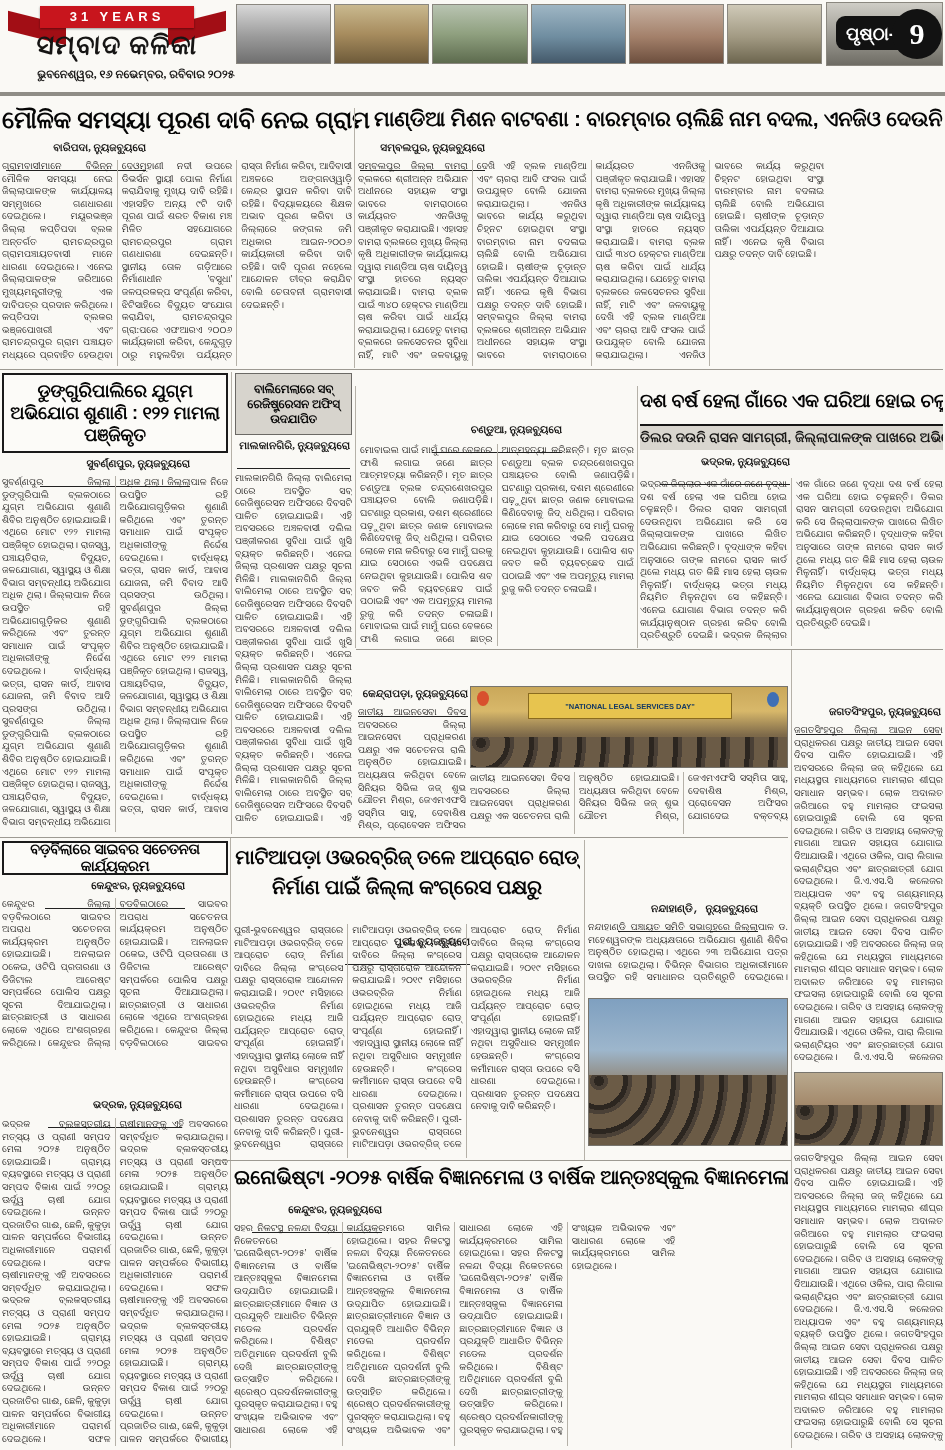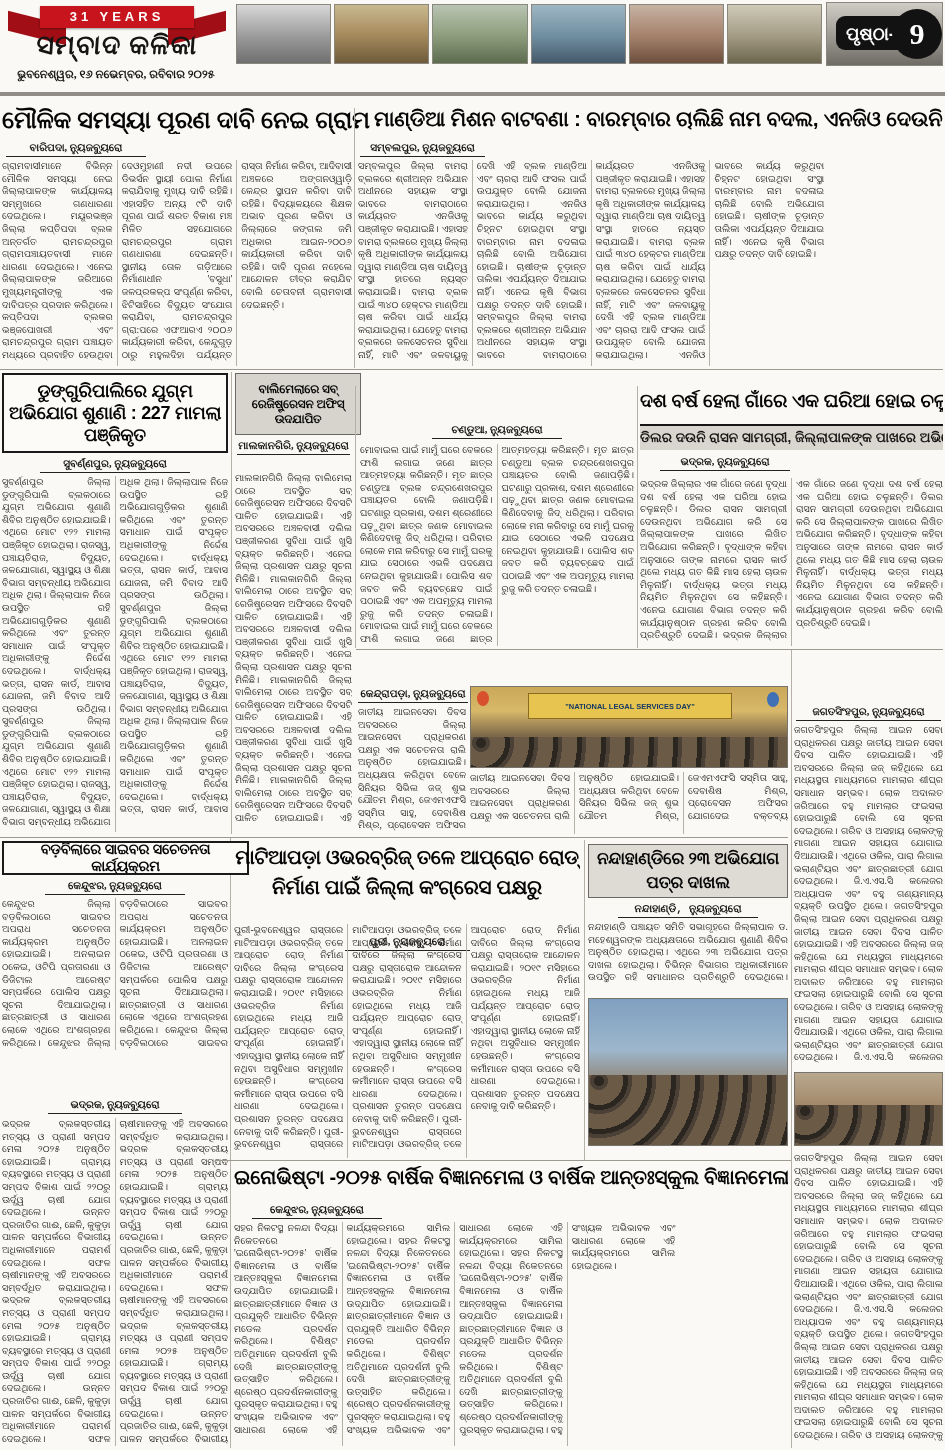--- a/index.html
+++ b/index.html
@@ -5,21 +5,21 @@
   html,body{margin:0;padding:0;}
   body{font-family:"Liberation Serif",serif;background:#e8e6e0;}
   #page{position:relative;width:945px;height:1450px;background:#faf9f5;overflow:hidden;margin:0 auto;color:#161514;}
   .abs{position:absolute;}
   
   .band{background:#c8151d;color:#fff;font-family:"Liberation Sans",sans-serif;font-weight:bold;
         text-align:center;letter-spacing:4px;font-size:13px;line-height:22px;height:22px;
         box-shadow:0 1px 2px rgba(0,0,0,.4);}
   .tail{background:#a20e15;height:20px;}
   .logo{font-weight:900;font-size:27px;text-align:center;letter-spacing:1px;transform:skewX(-4deg);}
-  .dateline{font-weight:bold;font-size:11.5px;text-align:center;}
+  .dateline{font-weight:bold;font-size:11.5px;text-align:center;padding-left:20px;}
   .photostrip{display:flex;gap:3px;}
   .photostrip .ph{flex:1;border:1px solid #8a877f;}
   .ph1{background:linear-gradient(180deg,#d8d8d8 0%,#9a9a9a 55%,#6f6f6f 100%);}
   .ph2{background:linear-gradient(180deg,#c9b98f 0%,#a78c5e 50%,#6e5b3a 100%);}
   .ph3{background:linear-gradient(180deg,#b9c4b2 0%,#8fa07f 50%,#5d6b4e 100%);}
   .ph4{background:linear-gradient(180deg,#9fb6c4 0%,#6f8da0 55%,#44596a 100%);}
   .ph5{background:linear-gradient(180deg,#c7b2a2 0%,#a3806a 55%,#6d4f3e 100%);}
   .ph6{background:linear-gradient(180deg,#cfcab8 0%,#a29a83 55%,#6d664f 100%);}
   .badgewrap{background:linear-gradient(180deg,#cfcdc6 0%,#96948c 60%,#6e6c64 100%);border:1px solid #8a877f;}
   .badge{position:absolute;background:#121212;border-radius:9px;color:#fff;}
@@ -27,21 +27,21 @@
   .badge .circ{position:absolute;right:-6px;top:-7px;width:50px;height:50px;border-radius:50%;background:#121212;
                display:flex;align-items:center;justify-content:center;font-size:30px;font-weight:900;color:#fff;}
   .toprule{border-top:4px solid #8f8d86;}
   
   .hl{font-weight:900;color:#050505;white-space:nowrap;overflow:hidden;font-family:"Liberation Sans",sans-serif;letter-spacing:-.3px;}
   .hlwrap{font-weight:900;color:#050505;overflow:hidden;text-align:center;font-family:"Liberation Sans",sans-serif;letter-spacing:-.3px;}
   .hbox{border:2px solid #1a1a1a;background:#fcfbf8;display:flex;align-items:center;justify-content:center;padding:2px 4px;box-sizing:border-box;}
   .gbox{border:1px solid #6b6965;background:#d7d4cd;display:flex;align-items:center;justify-content:center;padding:2px 4px;box-sizing:border-box;}
   .subbar{background:#d9d6cf;border-top:2px solid #161616;font-weight:900;text-align:center;
           font-family:"Liberation Sans",sans-serif;overflow:hidden;white-space:nowrap;}
-  .byline{font-weight:bold;font-size:10.5px;text-align:center;border-bottom:1.5px solid #222;padding-bottom:2px;overflow:hidden;}
+  .byline{font-weight:bold;font-size:10.5px;text-align:right;border-bottom:1.5px solid #222;padding-bottom:16px;overflow:hidden;}
   .body{font-size:9.5px;line-height:12.6px;text-align:justify;overflow:hidden;color:#242220;
         column-gap:9px;column-rule:1px solid #b5b1a8;column-fill:auto;}
   .c1{column-count:1}.c2{column-count:2}.c3{column-count:3}.c5{column-count:5}
   .vsep{width:1px;background:#b5b1a8;}
   .hsep{height:1px;background:#9d9a92;}
   
   .photo{border:1px solid #77746d;box-sizing:border-box;overflow:hidden;position:absolute;}
   .legalphoto{background:linear-gradient(180deg,#caa85a 0%,#d8b86a 30%,#7e6a4a 60%,#5a4a35 100%);}
   .legalbanner{position:absolute;left:18%;top:8%;width:64%;height:30%;background:#e7c44f;border:1px solid #8a6b1f;
                color:#153a63;font-family:"Liberation Sans",sans-serif;font-weight:900;font-size:7.5px;
@@ -86,28 +86,28 @@
 
   <div class="abs byline" style="left:6px;top:142px;width:140px;"><span>ବାରିପଦା, ନ୍ୟୁଜବ୍ୟୁରୋ</span></div>
   <div class="abs byline" style="left:360px;top:142px;width:125px;"><span>ସମ୍ବଲପୁର, ନ୍ୟୁଜବ୍ୟୁରୋ</span></div>
 
   <div class="abs body c3" style="left:2px;top:160px;width:350px;height:206px;"><span>ଗ୍ରାମବାସୀମାନେ ବିଭିନ୍ନ ମୌଳିକ ସମସ୍ୟା ନେଇ ଜିଲ୍ଲାପାଳଙ୍କ କାର୍ଯ୍ୟାଳୟ ସମ୍ମୁଖରେ ଗଣଧାରଣା ଦେଇଥିଲେ। ମୟୂରଭଞ୍ଜ ଜିଲ୍ଲା କପ୍ତିପଦା ବ୍ଲକ ଅନ୍ତର୍ଗତ ରାମଚନ୍ଦ୍ରପୁର ଗ୍ରାମପଞ୍ଚାୟତବାସୀ ମାନେ ଧାରଣା ଦେଇଥିଲେ। ଏନେଇ ଜିଲ୍ଲାପାଳଙ୍କ ଜରିଆରେ ମୁଖ୍ୟମନ୍ତ୍ରୀଙ୍କୁ ଏକ ଦାବିପତ୍ର ପ୍ରଦାନ କରିଥିଲେ। କପ୍ତିପଦା ବ୍ଲକର ଭଞ୍ଜପୋଖରୀ ଏବଂ ରାମଚନ୍ଦ୍ରପୁର ଗ୍ରାମ ପଞ୍ଚାୟତ ମଧ୍ୟରେ ପ୍ରବାହିତ ହେଉଥିବା ଦେଓମୁହାଣୀ ନଦୀ ଉପରେ ଡିଭର୍ସନ ସ୍ଥାୟୀ ପୋଲ ନିର୍ମାଣ କରାଯିବାକୁ ମୁଖ୍ୟ ଦାବି ରହିଛି। ଏହାସହିତ ଅନ୍ୟ ୯ଟି ଦାବି ପୂରଣ ପାଇଁ ଶରତ ବିକାଶ ମଞ୍ଚ ମିଳିତ ସହଯୋଗରେ ରାମଚନ୍ଦ୍ରପୁର ଗ୍ରାମ ଗଣଧାରଣା ଦେଇଛନ୍ତି। ସ୍ଥାନୀୟ ତୋଳ ଗଡ଼ିଆରେ ନିର୍ମାଣାଧୀନ 'ବସୁଧା' ଜଳପ୍ରକଳ୍ପ ସଂପୂର୍ଣ୍ଣ କରିବା, ଝିଟିସାହିରେ ବିଦ୍ୟୁତ ସଂଯୋଗ କରାଯିବା, ରାମଚନ୍ଦ୍ରପୁର ଗ୍ରା:ପରେ ଏଫଆରଏ ୨୦୦୬ କାର୍ଯ୍ୟକାରୀ କରିବା, କେନ୍ଦୁଗୁଡ଼ ଠାରୁ ମହୁଲଦିହା ପର୍ଯ୍ୟନ୍ତ ରାସ୍ତା ନିର୍ମାଣ କରିବା, ଆଦିବାସୀ ଅଞ୍ଚଳରେ ଅଙ୍ଗନଓ୍ୱାଡ଼ି କେନ୍ଦ୍ର ସ୍ଥାପନ କରିବା ଦାବି ରହିଛି। ବିଦ୍ୟାଳୟରେ ଶିକ୍ଷକ ଅଭାବ ପୂରଣ କରିବା ଓ ଜିଲ୍ଲାରେ ଜଙ୍ଗଲ ଜମି ଅଧିକାର ଆଇନ-୨୦୦୬ କାର୍ଯ୍ୟକାରୀ କରିବା ଦାବି ରହିଛି। ଦାବି ପୂରଣ ନହେଲେ ଆନ୍ଦୋଳନ ତୀବ୍ର କରାଯିବ ବୋଲି ଚେତାବନୀ ଗ୍ରାମବାସୀ ଦେଇଛନ୍ତି।</span></div>
   <div class="abs body c5" style="left:358px;top:160px;width:585px;height:206px;"><span>ସମ୍ବଲପୁର ଜିଲ୍ଲା ବାମରା ବ୍ଲକରେ ଶ୍ରୀଅନ୍ନ ଅଭିଯାନ ଅଧୀନରେ ସହାୟକ ସଂସ୍ଥା ଭାବରେ ବାମରାଠାରେ କାର୍ଯ୍ୟରତ ଏନଜିଓକୁ ପଞ୍ଜୀକୃତ କରାଯାଇଛି। ଏହାସହ ବାମରା ବ୍ଲକରେ ମୁଖ୍ୟ ଜିଲ୍ଲା କୃଷି ଅଧିକାରୀଙ୍କ କାର୍ଯ୍ୟାଳୟ ଦ୍ୱାରା ମାଣ୍ଡିଆ ଚାଷ ଦାୟିତ୍ୱ ସଂସ୍ଥା ହାତରେ ନ୍ୟସ୍ତ କରାଯାଇଛି। ବାମରା ବ୍ଲକ ପାଇଁ ୩୪୦ ହେକ୍ଟର ମାଣ୍ଡିଆ ଚାଷ କରିବା ପାଇଁ ଧାର୍ଯ୍ୟ କରାଯାଇଥିଲା। ଯେହେତୁ ବାମରା ବ୍ଲକରେ ଜଳସେଚନର ସୁବିଧା ନାହିଁ, ମାଟି ଏବଂ ଜଳବାୟୁକୁ ଦେଖି ଏହି ବ୍ଲକ ମାଣ୍ଡିଆ ଏବଂ ଚାରରା ଆଦି ଫସଲ ପାଇଁ ଉପଯୁକ୍ତ ବୋଲି ଯୋଜନା କରାଯାଇଥିଲା। ଏନଜିଓ ଭାବରେ କାର୍ଯ୍ୟ କରୁଥିବା ଚିହ୍ନଟ ହୋଇଥିବା ସଂସ୍ଥା ବାରମ୍ବାର ନାମ ବଦଳାଇ ଚାଲିଛି ବୋଲି ଅଭିଯୋଗ ହୋଇଛି। ଚାଷୀଙ୍କ ଚୂଡ଼ାନ୍ତ ତାଲିକା ଏପର୍ଯ୍ୟନ୍ତ ଦିଆଯାଇ ନାହିଁ। ଏନେଇ କୃଷି ବିଭାଗ ପକ୍ଷରୁ ତଦନ୍ତ ଦାବି ହୋଇଛି। ସମ୍ବଲପୁର ଜିଲ୍ଲା ବାମରା ବ୍ଲକରେ ଶ୍ରୀଅନ୍ନ ଅଭିଯାନ ଅଧୀନରେ ସହାୟକ ସଂସ୍ଥା ଭାବରେ ବାମରାଠାରେ କାର୍ଯ୍ୟରତ ଏନଜିଓକୁ ପଞ୍ଜୀକୃତ କରାଯାଇଛି। ଏହାସହ ବାମରା ବ୍ଲକରେ ମୁଖ୍ୟ ଜିଲ୍ଲା କୃଷି ଅଧିକାରୀଙ୍କ କାର୍ଯ୍ୟାଳୟ ଦ୍ୱାରା ମାଣ୍ଡିଆ ଚାଷ ଦାୟିତ୍ୱ ସଂସ୍ଥା ହାତରେ ନ୍ୟସ୍ତ କରାଯାଇଛି। ବାମରା ବ୍ଲକ ପାଇଁ ୩୪୦ ହେକ୍ଟର ମାଣ୍ଡିଆ ଚାଷ କରିବା ପାଇଁ ଧାର୍ଯ୍ୟ କରାଯାଇଥିଲା। ଯେହେତୁ ବାମରା ବ୍ଲକରେ ଜଳସେଚନର ସୁବିଧା ନାହିଁ, ମାଟି ଏବଂ ଜଳବାୟୁକୁ ଦେଖି ଏହି ବ୍ଲକ ମାଣ୍ଡିଆ ଏବଂ ଚାରରା ଆଦି ଫସଲ ପାଇଁ ଉପଯୁକ୍ତ ବୋଲି ଯୋଜନା କରାଯାଇଥିଲା। ଏନଜିଓ ଭାବରେ କାର୍ଯ୍ୟ କରୁଥିବା ଚିହ୍ନଟ ହୋଇଥିବା ସଂସ୍ଥା ବାରମ୍ବାର ନାମ ବଦଳାଇ ଚାଲିଛି ବୋଲି ଅଭିଯୋଗ ହୋଇଛି। ଚାଷୀଙ୍କ ଚୂଡ଼ାନ୍ତ ତାଲିକା ଏପର୍ଯ୍ୟନ୍ତ ଦିଆଯାଇ ନାହିଁ। ଏନେଇ କୃଷି ବିଭାଗ ପକ୍ଷରୁ ତଦନ୍ତ ଦାବି ହୋଇଛି।</span></div>
   <div class="abs vsep" style="left:354px;top:108px;height:260px;"></div>
   <div class="abs hsep" style="left:0;top:369px;width:943px;"></div>
 
   <div class="abs hbox hlwrap" style="left:2px;top:373px;width:226px;height:80px;font-size:18px;line-height:22px;">
-      <span>ଡୁଙ୍ଗୁରିପାଲିରେ ଯୁଗ୍ମ ଅଭିଯୋଗ ଶୁଣାଣି : 227 ମାମଲା ପଞ୍ଜିକୃତ</span>
+      <span>ଡୁଙ୍ଗୁରିପାଲିରେ ଯୁଗ୍ମ ଅଭିଯୋଗ ଶୁଣାଣି : ୧୨୨ ମାମଲା ପଞ୍ଜିକୃତ</span>
     </div>
   <div class="abs byline" style="left:40px;top:458px;width:150px;"><span>ସୁବର୍ଣ୍ଣପୁର, ନ୍ୟୁଜବ୍ୟୁରୋ</span></div>
   <div class="abs body c2" style="left:2px;top:476px;width:226px;height:356px;"><span>ସୁବର୍ଣ୍ଣପୁର ଜିଲ୍ଲା ଡୁଙ୍ଗୁରିପାଲି ବ୍ଲକଠାରେ ଯୁଗ୍ମ ଅଭିଯୋଗ ଶୁଣାଣି ଶିବିର ଅନୁଷ୍ଠିତ ହୋଇଯାଇଛି। ଏଥିରେ ମୋଟ ୧୨୨ ମାମଲା ପଞ୍ଜିକୃତ ହୋଇଥିଲା। ରାଜସ୍ୱ, ପଞ୍ଚାୟତିରାଜ, ବିଦ୍ୟୁତ, ଜଳଯୋଗାଣ, ସ୍ୱାସ୍ଥ୍ୟ ଓ ଶିକ୍ଷା ବିଭାଗ ସମ୍ବନ୍ଧୀୟ ଅଭିଯୋଗ ଅଧିକ ଥିଲା। ଜିଲ୍ଲାପାଳ ନିଜେ ଉପସ୍ଥିତ ରହି ଅଭିଯୋଗଗୁଡ଼ିକର ଶୁଣାଣି କରିଥିଲେ ଏବଂ ତୁରନ୍ତ ସମାଧାନ ପାଇଁ ସଂପୃକ୍ତ ଅଧିକାରୀଙ୍କୁ ନିର୍ଦ୍ଦେଶ ଦେଇଥିଲେ। ବାର୍ଦ୍ଧକ୍ୟ ଭତ୍ତା, ରାସନ କାର୍ଡ, ଆବାସ ଯୋଜନା, ଜମି ବିବାଦ ଆଦି ପ୍ରସଙ୍ଗ ଉଠିଥିଲା। ସୁବର୍ଣ୍ଣପୁର ଜିଲ୍ଲା ଡୁଙ୍ଗୁରିପାଲି ବ୍ଲକଠାରେ ଯୁଗ୍ମ ଅଭିଯୋଗ ଶୁଣାଣି ଶିବିର ଅନୁଷ୍ଠିତ ହୋଇଯାଇଛି। ଏଥିରେ ମୋଟ ୧୨୨ ମାମଲା ପଞ୍ଜିକୃତ ହୋଇଥିଲା। ରାଜସ୍ୱ, ପଞ୍ଚାୟତିରାଜ, ବିଦ୍ୟୁତ, ଜଳଯୋଗାଣ, ସ୍ୱାସ୍ଥ୍ୟ ଓ ଶିକ୍ଷା ବିଭାଗ ସମ୍ବନ୍ଧୀୟ ଅଭିଯୋଗ ଅଧିକ ଥିଲା। ଜିଲ୍ଲାପାଳ ନିଜେ ଉପସ୍ଥିତ ରହି ଅଭିଯୋଗଗୁଡ଼ିକର ଶୁଣାଣି କରିଥିଲେ ଏବଂ ତୁରନ୍ତ ସମାଧାନ ପାଇଁ ସଂପୃକ୍ତ ଅଧିକାରୀଙ୍କୁ ନିର୍ଦ୍ଦେଶ ଦେଇଥିଲେ। ବାର୍ଦ୍ଧକ୍ୟ ଭତ୍ତା, ରାସନ କାର୍ଡ, ଆବାସ ଯୋଜନା, ଜମି ବିବାଦ ଆଦି ପ୍ରସଙ୍ଗ ଉଠିଥିଲା। ସୁବର୍ଣ୍ଣପୁର ଜିଲ୍ଲା ଡୁଙ୍ଗୁରିପାଲି ବ୍ଲକଠାରେ ଯୁଗ୍ମ ଅଭିଯୋଗ ଶୁଣାଣି ଶିବିର ଅନୁଷ୍ଠିତ ହୋଇଯାଇଛି। ଏଥିରେ ମୋଟ ୧୨୨ ମାମଲା ପଞ୍ଜିକୃତ ହୋଇଥିଲା। ରାଜସ୍ୱ, ପଞ୍ଚାୟତିରାଜ, ବିଦ୍ୟୁତ, ଜଳଯୋଗାଣ, ସ୍ୱାସ୍ଥ୍ୟ ଓ ଶିକ୍ଷା ବିଭାଗ ସମ୍ବନ୍ଧୀୟ ଅଭିଯୋଗ ଅଧିକ ଥିଲା। ଜିଲ୍ଲାପାଳ ନିଜେ ଉପସ୍ଥିତ ରହି ଅଭିଯୋଗଗୁଡ଼ିକର ଶୁଣାଣି କରିଥିଲେ ଏବଂ ତୁରନ୍ତ ସମାଧାନ ପାଇଁ ସଂପୃକ୍ତ ଅଧିକାରୀଙ୍କୁ ନିର୍ଦ୍ଦେଶ ଦେଇଥିଲେ। ବାର୍ଦ୍ଧକ୍ୟ ଭତ୍ତା, ରାସନ କାର୍ଡ, ଆବାସ ଯୋଜନା, ଜମି ବିବାଦ ଆଦି ପ୍ରସଙ୍ଗ ଉଠିଥିଲା।</span></div>
 
   <div class="abs vsep" style="left:231px;top:372px;height:462px;"></div>
 
-  <div class="abs gbox hlwrap" style="left:235px;top:373px;width:126px;height:62px;font-size:12px;line-height:15px;">
+  <div class="abs gbox hlwrap" style="left:235px;top:373px;width:117px;height:62px;font-size:12px;line-height:15px;">
       <span>ବାଲିମେଲାରେ ସବ୍ ରେଜିଷ୍ଟ୍ରେସନ ଅଫିସ୍ ଉଦଯାପିତ</span>
     </div>
   <div class="abs byline" style="left:237px;top:440px;width:113px;"><span>ମାଲକାନଗିରି, ନ୍ୟୁଜବ୍ୟୁରୋ</span></div>
   <div class="abs body c1" style="left:235px;top:472px;width:117px;height:360px;"><span>ମାଲକାନଗିରି ଜିଲ୍ଲା ବାଲିମେଲା ଠାରେ ଅବସ୍ଥିତ ସବ୍ ରେଜିଷ୍ଟ୍ରେସନ ଅଫିସରେ ଦିବସଟି ପାଳିତ ହୋଇଯାଇଛି। ଏହି ଅବସରରେ ଅଞ୍ଚଳବାସୀ ଦଲିଲ ପଞ୍ଜୀକରଣ ସୁବିଧା ପାଇଁ ଖୁସି ବ୍ୟକ୍ତ କରିଛନ୍ତି। ଏନେଇ ଜିଲ୍ଲା ପ୍ରଶାସନ ପକ୍ଷରୁ ସୂଚନା ମିଳିଛି। ମାଲକାନଗିରି ଜିଲ୍ଲା ବାଲିମେଲା ଠାରେ ଅବସ୍ଥିତ ସବ୍ ରେଜିଷ୍ଟ୍ରେସନ ଅଫିସରେ ଦିବସଟି ପାଳିତ ହୋଇଯାଇଛି। ଏହି ଅବସରରେ ଅଞ୍ଚଳବାସୀ ଦଲିଲ ପଞ୍ଜୀକରଣ ସୁବିଧା ପାଇଁ ଖୁସି ବ୍ୟକ୍ତ କରିଛନ୍ତି। ଏନେଇ ଜିଲ୍ଲା ପ୍ରଶାସନ ପକ୍ଷରୁ ସୂଚନା ମିଳିଛି। ମାଲକାନଗିରି ଜିଲ୍ଲା ବାଲିମେଲା ଠାରେ ଅବସ୍ଥିତ ସବ୍ ରେଜିଷ୍ଟ୍ରେସନ ଅଫିସରେ ଦିବସଟି ପାଳିତ ହୋଇଯାଇଛି। ଏହି ଅବସରରେ ଅଞ୍ଚଳବାସୀ ଦଲିଲ ପଞ୍ଜୀକରଣ ସୁବିଧା ପାଇଁ ଖୁସି ବ୍ୟକ୍ତ କରିଛନ୍ତି। ଏନେଇ ଜିଲ୍ଲା ପ୍ରଶାସନ ପକ୍ଷରୁ ସୂଚନା ମିଳିଛି। ମାଲକାନଗିରି ଜିଲ୍ଲା ବାଲିମେଲା ଠାରେ ଅବସ୍ଥିତ ସବ୍ ରେଜିଷ୍ଟ୍ରେସନ ଅଫିସରେ ଦିବସଟି ପାଳିତ ହୋଇଯାଇଛି। ଏହି ଅବସରରେ ଅଞ୍ଚଳବାସୀ ଦଲିଲ ପଞ୍ଜୀକରଣ ସୁବିଧା ପାଇଁ ଖୁସି ବ୍ୟକ୍ତ କରିଛନ୍ତି। ଏନେଇ ଜିଲ୍ଲା ପ୍ରଶାସନ ପକ୍ଷରୁ ସୂଚନା ମିଳିଛି।</span></div>
 
   <div class="abs vsep" style="left:355px;top:386px;height:262px;"></div>
 
   <div class="abs byline" style="left:432px;top:424px;width:130px;"><span>ଚଣ୍ଡୁଆ, ନ୍ୟୁଜବ୍ୟୁରୋ</span></div>
   <div class="abs body c2" style="left:360px;top:444px;width:274px;height:202px;"><span>ମୋବାଇଲ ପାଇଁ ମାମୁଁ ଘରେ ବେକରେ ଫାଶି ଲଗାଇ ଜଣେ ଛାତ୍ର ଆତ୍ମହତ୍ୟା କରିଛନ୍ତି। ମୃତ ଛାତ୍ର ଚଣ୍ଡୁଆ ବ୍ଲକ ଚନ୍ଦ୍ରଶେଖରପୁର ପଞ୍ଚାୟତର ବୋଲି ଜଣାପଡ଼ିଛି। ଘଟଣାରୁ ପ୍ରକାଶ, ଦଶମ ଶ୍ରେଣୀରେ ପଢ଼ୁଥିବା ଛାତ୍ର ଜଣକ ମୋବାଇଲ କିଣିଦେବାକୁ ଜିଦ୍ ଧରିଥିଲା। ପରିବାର ଲୋକେ ମନା କରିବାରୁ ସେ ମାମୁଁ ଘରକୁ ଯାଇ ସେଠାରେ ଏଭଳି ପଦକ୍ଷେପ ନେଇଥିବା କୁହାଯାଉଛି। ପୋଲିସ ଶବ ଜବତ କରି ବ୍ୟବଚ୍ଛେଦ ପାଇଁ ପଠାଇଛି ଏବଂ ଏକ ଅପମୃତ୍ୟୁ ମାମଲା ରୁଜୁ କରି ତଦନ୍ତ ଚଳାଇଛି। ମୋବାଇଲ ପାଇଁ ମାମୁଁ ଘରେ ବେକରେ ଫାଶି ଲଗାଇ ଜଣେ ଛାତ୍ର ଆତ୍ମହତ୍ୟା କରିଛନ୍ତି। ମୃତ ଛାତ୍ର ଚଣ୍ଡୁଆ ବ୍ଲକ ଚନ୍ଦ୍ରଶେଖରପୁର ପଞ୍ଚାୟତର ବୋଲି ଜଣାପଡ଼ିଛି। ଘଟଣାରୁ ପ୍ରକାଶ, ଦଶମ ଶ୍ରେଣୀରେ ପଢ଼ୁଥିବା ଛାତ୍ର ଜଣକ ମୋବାଇଲ କିଣିଦେବାକୁ ଜିଦ୍ ଧରିଥିଲା। ପରିବାର ଲୋକେ ମନା କରିବାରୁ ସେ ମାମୁଁ ଘରକୁ ଯାଇ ସେଠାରେ ଏଭଳି ପଦକ୍ଷେପ ନେଇଥିବା କୁହାଯାଉଛି। ପୋଲିସ ଶବ ଜବତ କରି ବ୍ୟବଚ୍ଛେଦ ପାଇଁ ପଠାଇଛି ଏବଂ ଏକ ଅପମୃତ୍ୟୁ ମାମଲା ରୁଜୁ କରି ତଦନ୍ତ ଚଳାଇଛି।</span></div>
 
@@ -137,38 +137,35 @@
   <div class="abs byline" style="left:796px;top:706px;width:145px;"><span>ଜଗତସିଂହପୁର, ନ୍ୟୁଜବ୍ୟୁରୋ</span></div>
   <div class="abs body c1" style="left:794px;top:724px;width:149px;height:344px;"><span>ଜଗତସିଂହପୁର ଜିଲ୍ଲା ଆଇନ ସେବା ପ୍ରାଧିକରଣ ପକ୍ଷରୁ ଜାତୀୟ ଆଇନ ସେବା ଦିବସ ପାଳିତ ହୋଇଯାଇଛି। ଏହି ଅବସରରେ ଜିଲ୍ଲା ଜଜ୍ କହିଥିଲେ ଯେ ମଧ୍ୟସ୍ଥତା ମାଧ୍ୟମରେ ମାମଲାର ଶୀଘ୍ର ସମାଧାନ ସମ୍ଭବ। ଲୋକ ଅଦାଲତ ଜରିଆରେ ବହୁ ମାମଲାର ଫଇସଲା ହୋଇପାରୁଛି ବୋଲି ସେ ସୂଚନା ଦେଇଥିଲେ। ଗରିବ ଓ ଅସହାୟ ଲୋକଙ୍କୁ ମାଗଣା ଆଇନ ସହାୟତା ଯୋଗାଇ ଦିଆଯାଉଛି। ଏଥିରେ ଓକିଲ, ପାରା ଲିଗାଲ ଭଲାଣ୍ଟିୟର ଏବଂ ଛାତ୍ରଛାତ୍ରୀ ଯୋଗ ଦେଇଥିଲେ। ଜି.ଏ.ଏସ.ସି କଲେଜର ଅଧ୍ୟାପକ ଏବଂ ବହୁ ଗଣ୍ୟମାନ୍ୟ ବ୍ୟକ୍ତି ଉପସ୍ଥିତ ଥିଲେ। ଜଗତସିଂହପୁର ଜିଲ୍ଲା ଆଇନ ସେବା ପ୍ରାଧିକରଣ ପକ୍ଷରୁ ଜାତୀୟ ଆଇନ ସେବା ଦିବସ ପାଳିତ ହୋଇଯାଇଛି। ଏହି ଅବସରରେ ଜିଲ୍ଲା ଜଜ୍ କହିଥିଲେ ଯେ ମଧ୍ୟସ୍ଥତା ମାଧ୍ୟମରେ ମାମଲାର ଶୀଘ୍ର ସମାଧାନ ସମ୍ଭବ। ଲୋକ ଅଦାଲତ ଜରିଆରେ ବହୁ ମାମଲାର ଫଇସଲା ହୋଇପାରୁଛି ବୋଲି ସେ ସୂଚନା ଦେଇଥିଲେ। ଗରିବ ଓ ଅସହାୟ ଲୋକଙ୍କୁ ମାଗଣା ଆଇନ ସହାୟତା ଯୋଗାଇ ଦିଆଯାଉଛି। ଏଥିରେ ଓକିଲ, ପାରା ଲିଗାଲ ଭଲାଣ୍ଟିୟର ଏବଂ ଛାତ୍ରଛାତ୍ରୀ ଯୋଗ ଦେଇଥିଲେ। ଜି.ଏ.ଏସ.ସି କଲେଜର ଅଧ୍ୟାପକ ଏବଂ ବହୁ ଗଣ୍ୟମାନ୍ୟ ବ୍ୟକ୍ତି ଉପସ୍ଥିତ ଥିଲେ। ଜଗତସିଂହପୁର ଜିଲ୍ଲା ଆଇନ ସେବା ପ୍ରାଧିକରଣ ପକ୍ଷରୁ ଜାତୀୟ ଆଇନ ସେବା ଦିବସ ପାଳିତ ହୋଇଯାଇଛି। ଏହି ଅବସରରେ ଜିଲ୍ଲା ଜଜ୍ କହିଥିଲେ ଯେ ମଧ୍ୟସ୍ଥତା ମାଧ୍ୟମରେ ମାମଲାର ଶୀଘ୍ର ସମାଧାନ ସମ୍ଭବ। ଲୋକ ଅଦାଲତ ଜରିଆରେ ବହୁ ମାମଲାର ଫଇସଲା ହୋଇପାରୁଛି ବୋଲି ସେ ସୂଚନା ଦେଇଥିଲେ। ଗରିବ ଓ ଅସହାୟ ଲୋକଙ୍କୁ ମାଗଣା ଆଇନ ସହାୟତା ଯୋଗାଇ ଦିଆଯାଉଛି। ଏଥିରେ ଓକିଲ, ପାରା ଲିଗାଲ ଭଲାଣ୍ଟିୟର ଏବଂ ଛାତ୍ରଛାତ୍ରୀ ଯୋଗ ଦେଇଥିଲେ। ଜି.ଏ.ଏସ.ସି କଲେଜର ଅଧ୍ୟାପକ ଏବଂ ବହୁ ଗଣ୍ୟମାନ୍ୟ ବ୍ୟକ୍ତି ଉପସ୍ଥିତ ଥିଲେ।</span></div>
   <div class="photo wdphoto" style="left:794px;top:1072px;width:149px;height:74px;">
     <div class="crowd" style="height:55%;"></div>
   </div>
   <div class="abs body c1" style="left:794px;top:1152px;width:149px;height:294px;"><span>ଜଗତସିଂହପୁର ଜିଲ୍ଲା ଆଇନ ସେବା ପ୍ରାଧିକରଣ ପକ୍ଷରୁ ଜାତୀୟ ଆଇନ ସେବା ଦିବସ ପାଳିତ ହୋଇଯାଇଛି। ଏହି ଅବସରରେ ଜିଲ୍ଲା ଜଜ୍ କହିଥିଲେ ଯେ ମଧ୍ୟସ୍ଥତା ମାଧ୍ୟମରେ ମାମଲାର ଶୀଘ୍ର ସମାଧାନ ସମ୍ଭବ। ଲୋକ ଅଦାଲତ ଜରିଆରେ ବହୁ ମାମଲାର ଫଇସଲା ହୋଇପାରୁଛି ବୋଲି ସେ ସୂଚନା ଦେଇଥିଲେ। ଗରିବ ଓ ଅସହାୟ ଲୋକଙ୍କୁ ମାଗଣା ଆଇନ ସହାୟତା ଯୋଗାଇ ଦିଆଯାଉଛି। ଏଥିରେ ଓକିଲ, ପାରା ଲିଗାଲ ଭଲାଣ୍ଟିୟର ଏବଂ ଛାତ୍ରଛାତ୍ରୀ ଯୋଗ ଦେଇଥିଲେ। ଜି.ଏ.ଏସ.ସି କଲେଜର ଅଧ୍ୟାପକ ଏବଂ ବହୁ ଗଣ୍ୟମାନ୍ୟ ବ୍ୟକ୍ତି ଉପସ୍ଥିତ ଥିଲେ। ଜଗତସିଂହପୁର ଜିଲ୍ଲା ଆଇନ ସେବା ପ୍ରାଧିକରଣ ପକ୍ଷରୁ ଜାତୀୟ ଆଇନ ସେବା ଦିବସ ପାଳିତ ହୋଇଯାଇଛି। ଏହି ଅବସରରେ ଜିଲ୍ଲା ଜଜ୍ କହିଥିଲେ ଯେ ମଧ୍ୟସ୍ଥତା ମାଧ୍ୟମରେ ମାମଲାର ଶୀଘ୍ର ସମାଧାନ ସମ୍ଭବ। ଲୋକ ଅଦାଲତ ଜରିଆରେ ବହୁ ମାମଲାର ଫଇସଲା ହୋଇପାରୁଛି ବୋଲି ସେ ସୂଚନା ଦେଇଥିଲେ। ଗରିବ ଓ ଅସହାୟ ଲୋକଙ୍କୁ ମାଗଣା ଆଇନ ସହାୟତା ଯୋଗାଇ ଦିଆଯାଉଛି। ଏଥିରେ ଓକିଲ, ପାରା ଲିଗାଲ ଭଲାଣ୍ଟିୟର ଏବଂ ଛାତ୍ରଛାତ୍ରୀ ଯୋଗ ଦେଇଥିଲେ। ଜି.ଏ.ଏସ.ସି କଲେଜର ଅଧ୍ୟାପକ ଏବଂ ବହୁ ଗଣ୍ୟମାନ୍ୟ ବ୍ୟକ୍ତି ଉପସ୍ଥିତ ଥିଲେ। ଜଗତସିଂହପୁର ଜିଲ୍ଲା ଆଇନ ସେବା ପ୍ରାଧିକରଣ ପକ୍ଷରୁ ଜାତୀୟ ଆଇନ ସେବା ଦିବସ ପାଳିତ ହୋଇଯାଇଛି। ଏହି ଅବସରରେ ଜିଲ୍ଲା ଜଜ୍ କହିଥିଲେ ଯେ ମଧ୍ୟସ୍ଥତା ମାଧ୍ୟମରେ ମାମଲାର ଶୀଘ୍ର ସମାଧାନ ସମ୍ଭବ। ଲୋକ ଅଦାଲତ ଜରିଆରେ ବହୁ ମାମଲାର ଫଇସଲା ହୋଇପାରୁଛି ବୋଲି ସେ ସୂଚନା ଦେଇଥିଲେ। ଗରିବ ଓ ଅସହାୟ ଲୋକଙ୍କୁ ମାଗଣା ଆଇନ ସହାୟତା ଯୋଗାଇ ଦିଆଯାଉଛି। ଏଥିରେ ଓକିଲ, ପାରା ଲିଗାଲ ଭଲାଣ୍ଟିୟର ଏବଂ ଛାତ୍ରଛାତ୍ରୀ ଯୋଗ ଦେଇଥିଲେ। ଜି.ଏ.ଏସ.ସି କଲେଜର ଅଧ୍ୟାପକ ଏବଂ ବହୁ ଗଣ୍ୟମାନ୍ୟ ବ୍ୟକ୍ତି ଉପସ୍ଥିତ ଥିଲେ।</span></div>
 
   <div class="abs hsep" style="left:0;top:837px;width:788px;"></div>
   <div class="abs vsep" style="left:230px;top:838px;height:610px;"></div>
 
-  <div class="abs hbox hlwrap" style="left:2px;top:841px;width:247px;height:34px;font-size:14.5px;">
+  <div class="abs hbox hlwrap" style="left:2px;top:841px;width:226px;height:34px;font-size:14.5px;">
       <span>ବଡ଼ବିଲାରେ ସାଇବର ସଚେତନତା କାର୍ଯ୍ୟକ୍ରମ</span>
     </div>
   <div class="abs byline" style="left:45px;top:880px;width:140px;"><span>କେନ୍ଦୁଝର, ନ୍ୟୁଜବ୍ୟୁରୋ</span></div>
   <div class="abs body c2" style="left:2px;top:898px;width:226px;height:152px;"><span>କେନ୍ଦୁଝର ଜିଲ୍ଲା ବଡ଼ବିଲଠାରେ ସାଇବର ଅପରାଧ ସଚେତନତା କାର୍ଯ୍ୟକ୍ରମ ଅନୁଷ୍ଠିତ ହୋଇଯାଇଛି। ଅନଲାଇନ ଠକେଇ, ଓଟିପି ପ୍ରତାରଣା ଓ ଡିଜିଟାଲ ଆରେଷ୍ଟ ସମ୍ପର୍କରେ ପୋଲିସ ପକ୍ଷରୁ ସୂଚନା ଦିଆଯାଇଥିଲା। ଛାତ୍ରଛାତ୍ରୀ ଓ ସାଧାରଣ ଲୋକେ ଏଥିରେ ଅଂଶଗ୍ରହଣ କରିଥିଲେ। କେନ୍ଦୁଝର ଜିଲ୍ଲା ବଡ଼ବିଲଠାରେ ସାଇବର ଅପରାଧ ସଚେତନତା କାର୍ଯ୍ୟକ୍ରମ ଅନୁଷ୍ଠିତ ହୋଇଯାଇଛି। ଅନଲାଇନ ଠକେଇ, ଓଟିପି ପ୍ରତାରଣା ଓ ଡିଜିଟାଲ ଆରେଷ୍ଟ ସମ୍ପର୍କରେ ପୋଲିସ ପକ୍ଷରୁ ସୂଚନା ଦିଆଯାଇଥିଲା। ଛାତ୍ରଛାତ୍ରୀ ଓ ସାଧାରଣ ଲୋକେ ଏଥିରେ ଅଂଶଗ୍ରହଣ କରିଥିଲେ। କେନ୍ଦୁଝର ଜିଲ୍ଲା ବଡ଼ବିଲଠାରେ ସାଇବର ଅପରାଧ ସଚେତନତା କାର୍ଯ୍ୟକ୍ରମ ଅନୁଷ୍ଠିତ ହୋଇଯାଇଛି। ଅନଲାଇନ ଠକେଇ, ଓଟିପି ପ୍ରତାରଣା ଓ ଡିଜିଟାଲ ଆରେଷ୍ଟ ସମ୍ପର୍କରେ ପୋଲିସ ପକ୍ଷରୁ ସୂଚନା ଦିଆଯାଇଥିଲା। ଛାତ୍ରଛାତ୍ରୀ ଓ ସାଧାରଣ ଲୋକେ ଏଥିରେ ଅଂଶଗ୍ରହଣ କରିଥିଲେ।</span></div>
 
   <div class="abs byline" style="left:48px;top:1099px;width:134px;"><span>ଭଦ୍ରକ, ନ୍ୟୁଜବ୍ୟୁରୋ</span></div>
   <div class="abs body c2" style="left:2px;top:1118px;width:226px;height:328px;"><span>ଭଦ୍ରକ ବ୍ଲକସ୍ତରୀୟ ମତ୍ସ୍ୟ ଓ ପ୍ରାଣୀ ସମ୍ପଦ ମେଳା ୨୦୨୫ ଅନୁଷ୍ଠିତ ହୋଇଯାଇଛି। ଗ୍ରାମ୍ୟ ବ୍ୟବସ୍ଥାରେ ମତ୍ସ୍ୟ ଓ ପ୍ରାଣୀ ସମ୍ପଦ ବିକାଶ ପାଇଁ ୨୨୦ରୁ ଊର୍ଦ୍ଧ୍ୱ ଚାଷୀ ଯୋଗ ଦେଇଥିଲେ। ଉନ୍ନତ ପ୍ରଜାତିର ଗାଈ, ଛେଳି, କୁକୁଡ଼ା ପାଳନ ସମ୍ପର୍କରେ ବିଭାଗୀୟ ଅଧିକାରୀମାନେ ପରାମର୍ଶ ଦେଇଥିଲେ। ସଫଳ ଚାଷୀମାନଙ୍କୁ ଏହି ଅବସରରେ ସମ୍ବର୍ଦ୍ଧିତ କରାଯାଇଥିଲା। ଭଦ୍ରକ ବ୍ଲକସ୍ତରୀୟ ମତ୍ସ୍ୟ ଓ ପ୍ରାଣୀ ସମ୍ପଦ ମେଳା ୨୦୨୫ ଅନୁଷ୍ଠିତ ହୋଇଯାଇଛି। ଗ୍ରାମ୍ୟ ବ୍ୟବସ୍ଥାରେ ମତ୍ସ୍ୟ ଓ ପ୍ରାଣୀ ସମ୍ପଦ ବିକାଶ ପାଇଁ ୨୨୦ରୁ ଊର୍ଦ୍ଧ୍ୱ ଚାଷୀ ଯୋଗ ଦେଇଥିଲେ। ଉନ୍ନତ ପ୍ରଜାତିର ଗାଈ, ଛେଳି, କୁକୁଡ଼ା ପାଳନ ସମ୍ପର୍କରେ ବିଭାଗୀୟ ଅଧିକାରୀମାନେ ପରାମର୍ଶ ଦେଇଥିଲେ। ସଫଳ ଚାଷୀମାନଙ୍କୁ ଏହି ଅବସରରେ ସମ୍ବର୍ଦ୍ଧିତ କରାଯାଇଥିଲା। ଭଦ୍ରକ ବ୍ଲକସ୍ତରୀୟ ମତ୍ସ୍ୟ ଓ ପ୍ରାଣୀ ସମ୍ପଦ ମେଳା ୨୦୨୫ ଅନୁଷ୍ଠିତ ହୋଇଯାଇଛି। ଗ୍ରାମ୍ୟ ବ୍ୟବସ୍ଥାରେ ମତ୍ସ୍ୟ ଓ ପ୍ରାଣୀ ସମ୍ପଦ ବିକାଶ ପାଇଁ ୨୨୦ରୁ ଊର୍ଦ୍ଧ୍ୱ ଚାଷୀ ଯୋଗ ଦେଇଥିଲେ। ଉନ୍ନତ ପ୍ରଜାତିର ଗାଈ, ଛେଳି, କୁକୁଡ଼ା ପାଳନ ସମ୍ପର୍କରେ ବିଭାଗୀୟ ଅଧିକାରୀମାନେ ପରାମର୍ଶ ଦେଇଥିଲେ। ସଫଳ ଚାଷୀମାନଙ୍କୁ ଏହି ଅବସରରେ ସମ୍ବର୍ଦ୍ଧିତ କରାଯାଇଥିଲା। ଭଦ୍ରକ ବ୍ଲକସ୍ତରୀୟ ମତ୍ସ୍ୟ ଓ ପ୍ରାଣୀ ସମ୍ପଦ ମେଳା ୨୦୨୫ ଅନୁଷ୍ଠିତ ହୋଇଯାଇଛି। ଗ୍ରାମ୍ୟ ବ୍ୟବସ୍ଥାରେ ମତ୍ସ୍ୟ ଓ ପ୍ରାଣୀ ସମ୍ପଦ ବିକାଶ ପାଇଁ ୨୨୦ରୁ ଊର୍ଦ୍ଧ୍ୱ ଚାଷୀ ଯୋଗ ଦେଇଥିଲେ। ଉନ୍ନତ ପ୍ରଜାତିର ଗାଈ, ଛେଳି, କୁକୁଡ଼ା ପାଳନ ସମ୍ପର୍କରେ ବିଭାଗୀୟ ଅଧିକାରୀମାନେ ପରାମର୍ଶ ଦେଇଥିଲେ। ସଫଳ ଚାଷୀମାନଙ୍କୁ ଏହି ଅବସରରେ ସମ୍ବର୍ଦ୍ଧିତ କରାଯାଇଥିଲା।</span></div>
 
   <div class="abs hlwrap" style="left:234px;top:842px;width:346px;height:62px;font-size:20px;line-height:30px;"><span>ମାଟିଆପଡ଼ା ଓଭରବ୍ରିଜ୍ ତଳେ ଆପ୍ରୋଚ ରୋଡ୍ ନିର୍ମାଣ ପାଇଁ ଜିଲ୍ଲା କଂଗ୍ରେସ ପକ୍ଷରୁ ରାସ୍ତାରୋକ</span></div>
   <div class="abs byline" style="left:345px;top:936px;width:125px;"><span>ପୁରୀ, ନ୍ୟୁଜବ୍ୟୁରୋ</span></div>
   <div class="abs body c3" style="left:234px;top:924px;width:346px;height:234px;"><span>ପୁରୀ-ଭୁବନେଶ୍ୱର ରାସ୍ତାରେ ମାଟିଆପଡ଼ା ଓଭରବ୍ରିଜ୍ ତଳେ ଆପ୍ରୋଚ ରୋଡ୍ ନିର୍ମାଣ ଦାବିରେ ଜିଲ୍ଲା କଂଗ୍ରେସ ପକ୍ଷରୁ ରାସ୍ତାରୋକ ଆନ୍ଦୋଳନ କରାଯାଇଛି। ୨୦୧୯ ମସିହାରେ ଓଭରବ୍ରିଜ ନିର୍ମାଣ ହୋଇଥିଲେ ମଧ୍ୟ ଆଜି ପର୍ଯ୍ୟନ୍ତ ଆପ୍ରୋଚ ରୋଡ୍ ସଂପୂର୍ଣ୍ଣ ହୋଇନାହିଁ। ଏହାଦ୍ୱାରା ସ୍ଥାନୀୟ ଲୋକେ ନାହିଁ ନଥିବା ଅସୁବିଧାର ସମ୍ମୁଖୀନ ହେଉଛନ୍ତି। କଂଗ୍ରେସ କର୍ମୀମାନେ ରାସ୍ତା ଉପରେ ବସି ଧାରଣା ଦେଇଥିଲେ। ପ୍ରଶାସନ ତୁରନ୍ତ ପଦକ୍ଷେପ ନେବାକୁ ଦାବି କରିଛନ୍ତି। ପୁରୀ-ଭୁବନେଶ୍ୱର ରାସ୍ତାରେ ମାଟିଆପଡ଼ା ଓଭରବ୍ରିଜ୍ ତଳେ ଆପ୍ରୋଚ ରୋଡ୍ ନିର୍ମାଣ ଦାବିରେ ଜିଲ୍ଲା କଂଗ୍ରେସ ପକ୍ଷରୁ ରାସ୍ତାରୋକ ଆନ୍ଦୋଳନ କରାଯାଇଛି। ୨୦୧୯ ମସିହାରେ ଓଭରବ୍ରିଜ ନିର୍ମାଣ ହୋଇଥିଲେ ମଧ୍ୟ ଆଜି ପର୍ଯ୍ୟନ୍ତ ଆପ୍ରୋଚ ରୋଡ୍ ସଂପୂର୍ଣ୍ଣ ହୋଇନାହିଁ। ଏହାଦ୍ୱାରା ସ୍ଥାନୀୟ ଲୋକେ ନାହିଁ ନଥିବା ଅସୁବିଧାର ସମ୍ମୁଖୀନ ହେଉଛନ୍ତି। କଂଗ୍ରେସ କର୍ମୀମାନେ ରାସ୍ତା ଉପରେ ବସି ଧାରଣା ଦେଇଥିଲେ। ପ୍ରଶାସନ ତୁରନ୍ତ ପଦକ୍ଷେପ ନେବାକୁ ଦାବି କରିଛନ୍ତି। ପୁରୀ-ଭୁବନେଶ୍ୱର ରାସ୍ତାରେ ମାଟିଆପଡ଼ା ଓଭରବ୍ରିଜ୍ ତଳେ ଆପ୍ରୋଚ ରୋଡ୍ ନିର୍ମାଣ ଦାବିରେ ଜିଲ୍ଲା କଂଗ୍ରେସ ପକ୍ଷରୁ ରାସ୍ତାରୋକ ଆନ୍ଦୋଳନ କରାଯାଇଛି। ୨୦୧୯ ମସିହାରେ ଓଭରବ୍ରିଜ ନିର୍ମାଣ ହୋଇଥିଲେ ମଧ୍ୟ ଆଜି ପର୍ଯ୍ୟନ୍ତ ଆପ୍ରୋଚ ରୋଡ୍ ସଂପୂର୍ଣ୍ଣ ହୋଇନାହିଁ। ଏହାଦ୍ୱାରା ସ୍ଥାନୀୟ ଲୋକେ ନାହିଁ ନଥିବା ଅସୁବିଧାର ସମ୍ମୁଖୀନ ହେଉଛନ୍ତି। କଂଗ୍ରେସ କର୍ମୀମାନେ ରାସ୍ତା ଉପରେ ବସି ଧାରଣା ଦେଇଥିଲେ। ପ୍ରଶାସନ ତୁରନ୍ତ ପଦକ୍ଷେପ ନେବାକୁ ଦାବି କରିଛନ୍ତି।</span></div>
 
   <div class="abs vsep" style="left:584px;top:840px;height:320px;"></div>
 
-  <div class="abs gbox hlwrap" style="left:588px;top:844px;width:200px;height:54px;font-size:17px;line-height:24px;background:#dedbd4;">
-      <span>ନନ୍ଦାହାଣ୍ଡିରେ ୨୩ ଅଭିଯୋଗ ପତ୍ର ଦାଖଲ</span>
-    </div>
   <div class="abs byline" style="left:618px;top:903px;width:140px;font-family:Liberation Mono, monospace;"><span>ନନ୍ଦାହାଣ୍ଡି, ନ୍ୟୁଜବ୍ୟୁରୋ</span></div>
   <div class="abs body c1" style="left:588px;top:921px;width:200px;height:74px;"><span>ନନ୍ଦାହାଣ୍ଡି ପଞ୍ଚାୟତ ସମିତି ସଭାଗୃହରେ ଜିଲ୍ଲାପାଳ ଡ. ମହେଶ୍ୱରଙ୍କ ଅଧ୍ୟକ୍ଷତାରେ ଅଭିଯୋଗ ଶୁଣାଣି ଶିବିର ଅନୁଷ୍ଠିତ ହୋଇଥିଲା। ଏଥିରେ ୨୩ ଅଭିଯୋଗ ପତ୍ର ଦାଖଲ ହୋଇଥିଲା। ବିଭିନ୍ନ ବିଭାଗର ଅଧିକାରୀମାନେ ଉପସ୍ଥିତ ରହି ସମାଧାନର ପ୍ରତିଶ୍ରୁତି ଦେଇଥିଲେ। ନନ୍ଦାହାଣ୍ଡି ପଞ୍ଚାୟତ ସମିତି ସଭାଗୃହରେ ଜିଲ୍ଲାପାଳ ଡ. ମହେଶ୍ୱରଙ୍କ ଅଧ୍ୟକ୍ଷତାରେ ଅଭିଯୋଗ ଶୁଣାଣି ଶିବିର ଅନୁଷ୍ଠିତ ହୋଇଥିଲା। ଏଥିରେ ୨୩ ଅଭିଯୋଗ ପତ୍ର ଦାଖଲ ହୋଇଥିଲା। ବିଭିନ୍ନ ବିଭାଗର ଅଧିକାରୀମାନେ ଉପସ୍ଥିତ ରହି ସମାଧାନର ପ୍ରତିଶ୍ରୁତି ଦେଇଥିଲେ।</span></div>
   <div class="photo npphoto" style="left:588px;top:998px;width:200px;height:148px;">
     <div class="crowd" style="height:48%;"></div>
   </div>
 
   <div class="abs hsep" style="left:215px;top:1160px;width:576px;"></div>
   <div class="abs hl" style="left:234px;top:1166px;width:554px;font-size:20px;"><span>ଇନୋଭିଷ୍ଟା -୨୦୨୫ ବାର୍ଷିକ ବିଜ୍ଞାନମେଳା ଓ ବାର୍ଷିକ ଆନ୍ତଃସ୍କୁଲ ବିଜ୍ଞାନମେଳା ଉଦ୍‌ଯାପିତ</span></div>
   <div class="abs byline" style="left:252px;top:1204px;width:130px;"><span>କେନ୍ଦୁଝର, ନ୍ୟୁଜବ୍ୟୁରୋ</span></div>
   <div class="abs body c5" style="left:234px;top:1222px;width:554px;height:224px;"><span>ସହର ନିକଟସ୍ଥ ନଳନ୍ଦା ବିଦ୍ୟା ନିକେତନରେ 'ଇନୋଭିଷ୍ଟା-୨୦୨୫' ବାର୍ଷିକ ବିଜ୍ଞାନମେଳା ଓ ବାର୍ଷିକ ଆନ୍ତଃସ୍କୁଲ ବିଜ୍ଞାନମେଳା ଉଦ୍‌ଯାପିତ ହୋଇଯାଇଛି। ଛାତ୍ରଛାତ୍ରୀମାନେ ବିଜ୍ଞାନ ଓ ପ୍ରଯୁକ୍ତି ଆଧାରିତ ବିଭିନ୍ନ ମଡେଲ ପ୍ରଦର୍ଶନ କରିଥିଲେ। ବିଶିଷ୍ଟ ଅତିଥିମାନେ ପ୍ରଦର୍ଶନୀ ବୁଲି ଦେଖି ଛାତ୍ରଛାତ୍ରୀଙ୍କୁ ଉତ୍ସାହିତ କରିଥିଲେ। ଶ୍ରେଷ୍ଠ ପ୍ରଦର୍ଶନକାରୀଙ୍କୁ ପୁରସ୍କୃତ କରାଯାଇଥିଲା। ବହୁ ସଂଖ୍ୟକ ଅଭିଭାବକ ଏବଂ ସାଧାରଣ ଲୋକେ ଏହି କାର୍ଯ୍ୟକ୍ରମରେ ସାମିଲ ହୋଇଥିଲେ। ସହର ନିକଟସ୍ଥ ନଳନ୍ଦା ବିଦ୍ୟା ନିକେତନରେ 'ଇନୋଭିଷ୍ଟା-୨୦୨୫' ବାର୍ଷିକ ବିଜ୍ଞାନମେଳା ଓ ବାର୍ଷିକ ଆନ୍ତଃସ୍କୁଲ ବିଜ୍ଞାନମେଳା ଉଦ୍‌ଯାପିତ ହୋଇଯାଇଛି। ଛାତ୍ରଛାତ୍ରୀମାନେ ବିଜ୍ଞାନ ଓ ପ୍ରଯୁକ୍ତି ଆଧାରିତ ବିଭିନ୍ନ ମଡେଲ ପ୍ରଦର୍ଶନ କରିଥିଲେ। ବିଶିଷ୍ଟ ଅତିଥିମାନେ ପ୍ରଦର୍ଶନୀ ବୁଲି ଦେଖି ଛାତ୍ରଛାତ୍ରୀଙ୍କୁ ଉତ୍ସାହିତ କରିଥିଲେ। ଶ୍ରେଷ୍ଠ ପ୍ରଦର୍ଶନକାରୀଙ୍କୁ ପୁରସ୍କୃତ କରାଯାଇଥିଲା। ବହୁ ସଂଖ୍ୟକ ଅଭିଭାବକ ଏବଂ ସାଧାରଣ ଲୋକେ ଏହି କାର୍ଯ୍ୟକ୍ରମରେ ସାମିଲ ହୋଇଥିଲେ। ସହର ନିକଟସ୍ଥ ନଳନ୍ଦା ବିଦ୍ୟା ନିକେତନରେ 'ଇନୋଭିଷ୍ଟା-୨୦୨୫' ବାର୍ଷିକ ବିଜ୍ଞାନମେଳା ଓ ବାର୍ଷିକ ଆନ୍ତଃସ୍କୁଲ ବିଜ୍ଞାନମେଳା ଉଦ୍‌ଯାପିତ ହୋଇଯାଇଛି। ଛାତ୍ରଛାତ୍ରୀମାନେ ବିଜ୍ଞାନ ଓ ପ୍ରଯୁକ୍ତି ଆଧାରିତ ବିଭିନ୍ନ ମଡେଲ ପ୍ରଦର୍ଶନ କରିଥିଲେ। ବିଶିଷ୍ଟ ଅତିଥିମାନେ ପ୍ରଦର୍ଶନୀ ବୁଲି ଦେଖି ଛାତ୍ରଛାତ୍ରୀଙ୍କୁ ଉତ୍ସାହିତ କରିଥିଲେ। ଶ୍ରେଷ୍ଠ ପ୍ରଦର୍ଶନକାରୀଙ୍କୁ ପୁରସ୍କୃତ କରାଯାଇଥିଲା। ବହୁ ସଂଖ୍ୟକ ଅଭିଭାବକ ଏବଂ ସାଧାରଣ ଲୋକେ ଏହି କାର୍ଯ୍ୟକ୍ରମରେ ସାମିଲ ହୋଇଥିଲେ।</span></div>

